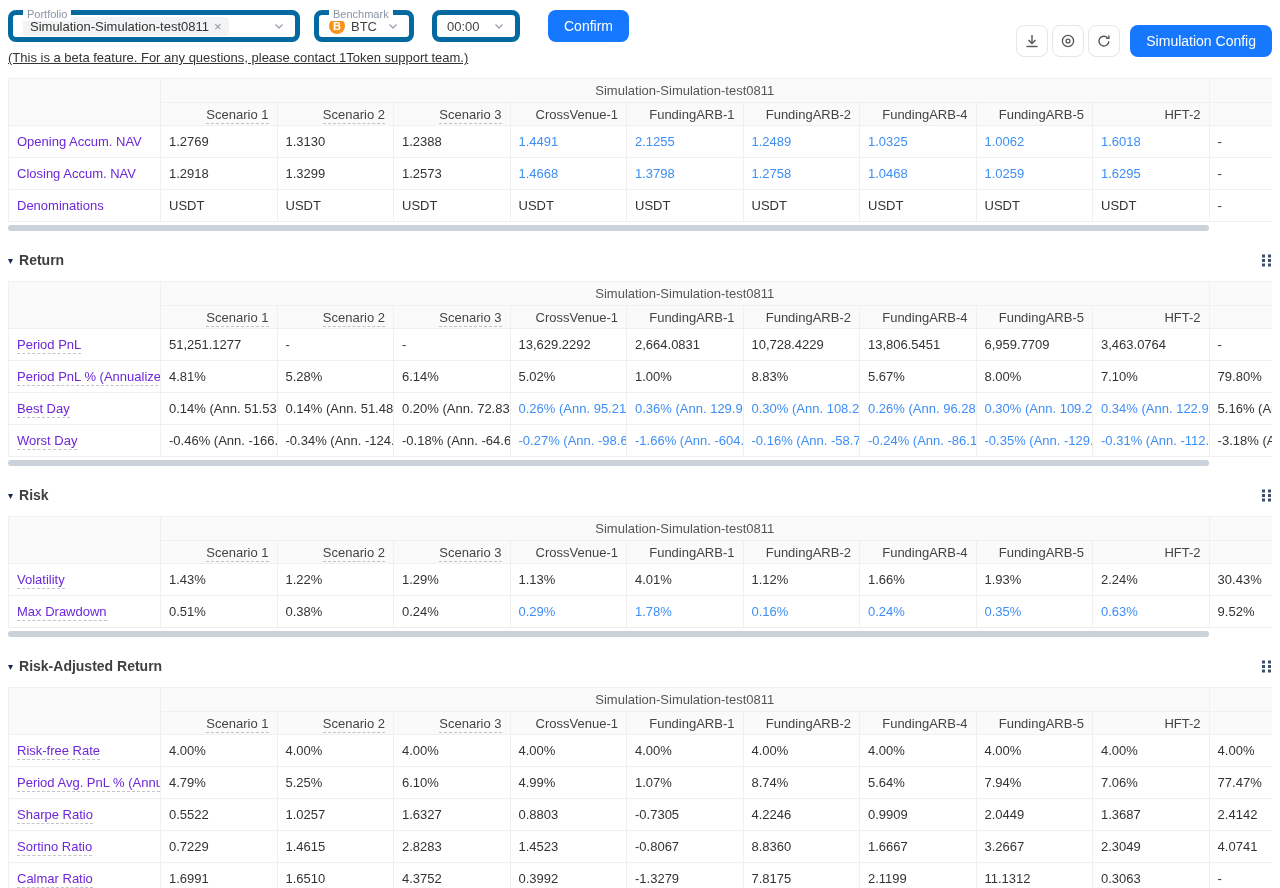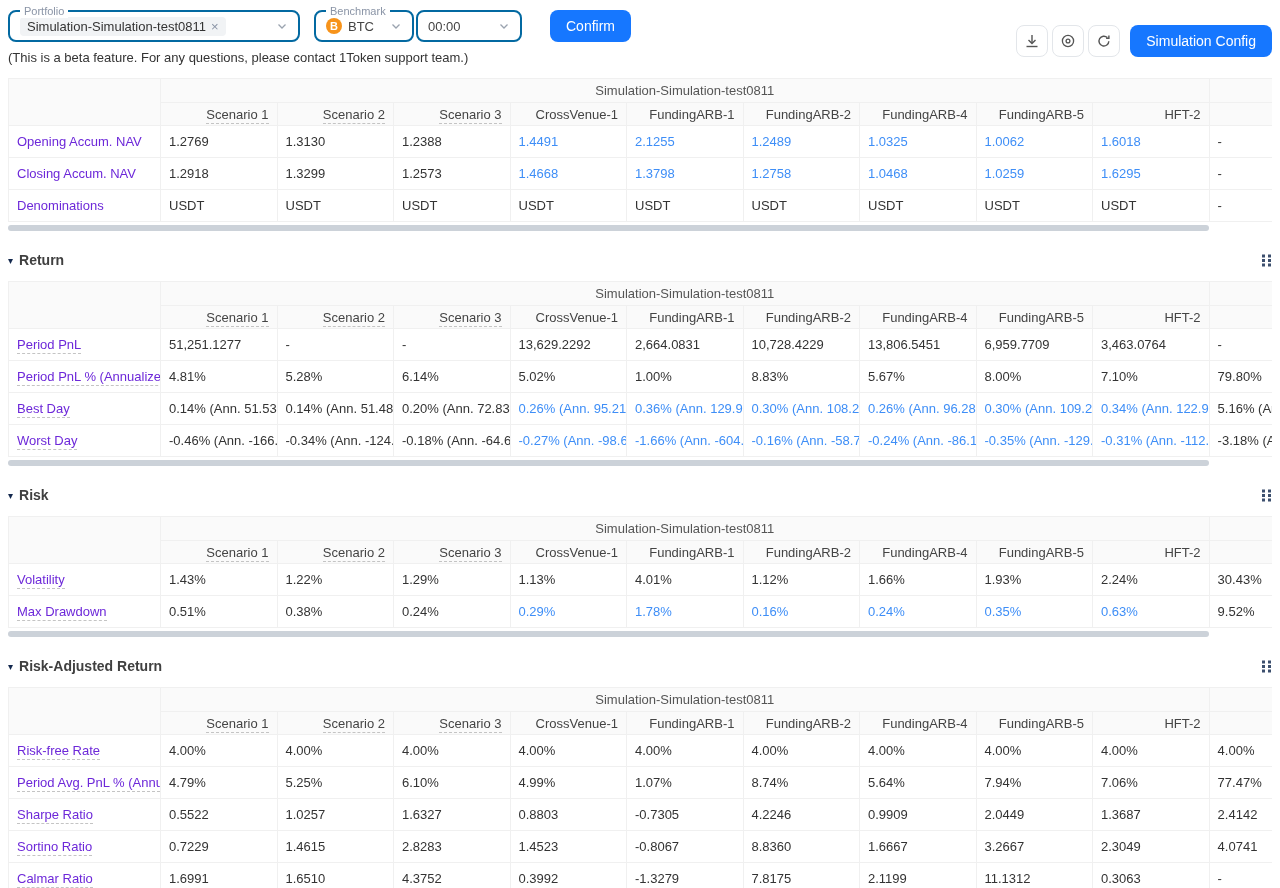--- a/index.html
+++ b/index.html
@@ -5,31 +5,31 @@
   * { box-sizing: border-box; margin: 0; padding: 0; }
   html,body { width:1280px; height:888px; overflow:hidden; }
   body {
     background:#fff;
     font-family:"Liberation Sans", sans-serif;
     font-size:13px; color:#333;
   }
   
   .toolbar { position:relative; padding:10px 8px 0 8px; display:flex; align-items:flex-start; }
   .field {
-    position:relative; height:32px; border:2px solid #0369a1; border-radius:8px;
+    position:relative; height:32px; border:5px solid #0369a1; border-radius:8px;
     background:#fff; display:flex; align-items:center; padding:0 10px; color:#444;
   }
   .float-label {
     position:absolute; top:-8px; left:10px; background:#fff; padding:0 4px;
     font-size:11px; color:#8a94a6; line-height:14px; white-space:nowrap;
   }
   .portfolio { width:292px; }
   .benchmark { width:100px; margin-left:14px; }
   .daterange { width:184px; margin-left:16px; justify-content:space-between; }
-  .timesel   { width:106px; margin-left:2px; }
+  .timesel   { width:88px; margin-left:18px; }
   .tag {
     display:flex; align-items:center; gap:5px; background:#f1f3f5; border-radius:4px;
     padding:2px 7px; font-size:13px; color:#333; white-space:nowrap;
   }
   .tag .close { color:#8a94a6; font-size:13px; cursor:pointer; line-height:1; }
   .chev { margin-left:auto; display:flex; align-items:center; }
   .btc-icon {
     width:16px; height:16px; border-radius:50%; background:#f7931a; color:#fff;
     font-size:11px; font-weight:bold; display:inline-flex; align-items:center;
     justify-content:center; margin-right:6px; flex:0 0 auto;
@@ -38,21 +38,21 @@
     height:32px; border:none; border-radius:8px; background:#1677ff; color:#fff;
     font-size:14px; font-family:"Liberation Sans",sans-serif; padding:0 16px; cursor:pointer;
   }
   .confirm { margin-left:28px; }
   .right-cluster { position:absolute; right:8px; top:25px; display:flex; align-items:center; gap:4px; }
   .icon-btn {
     width:32px; height:32px; border:1px solid #e3e6ea; border-radius:8px; background:#fff;
     display:flex; align-items:center; justify-content:center; cursor:pointer;
   }
   .sim-config { margin-left:6px; }
-  .beta { padding:8px 8px 0 8px; color:#333; font-size:13px; }
+  .beta { padding:8px 8px 0 8px; color:#333; font-size:13px;text-decoration:underline; }
   
   .sections { padding:0 8px; }
   .section-header { display:flex; align-items:center; padding:21px 0 0 0; }
   .caret { color:#14294e; font-size:10px; margin-right:6px; cursor:pointer; }
   .sec-title { font-weight:bold; font-size:14px; color:#404040; }
   .drag { margin-left:auto; cursor:grab; display:flex; align-items:center; }
   .table-clip { width:1264px; overflow:hidden; margin-top:13px; }
   table.grid { table-layout:fixed; width:1318px; border-collapse:collapse; }
   table.grid th, table.grid td { border:1px solid #f0f0f0; }
   thead td.corner, thead th { background:#fafafa; font-weight:normal; }

